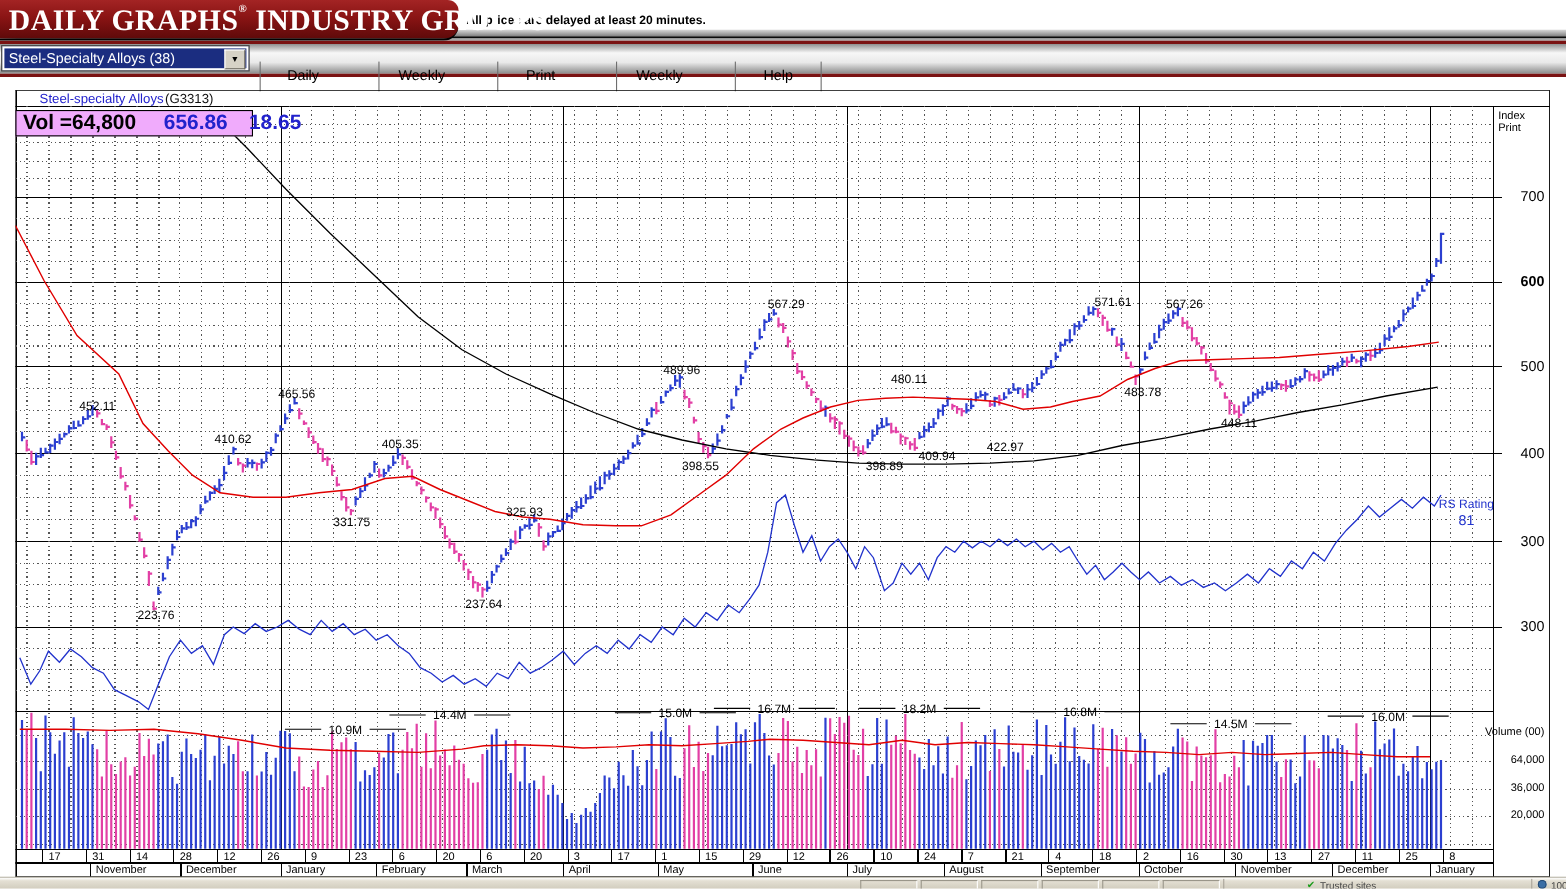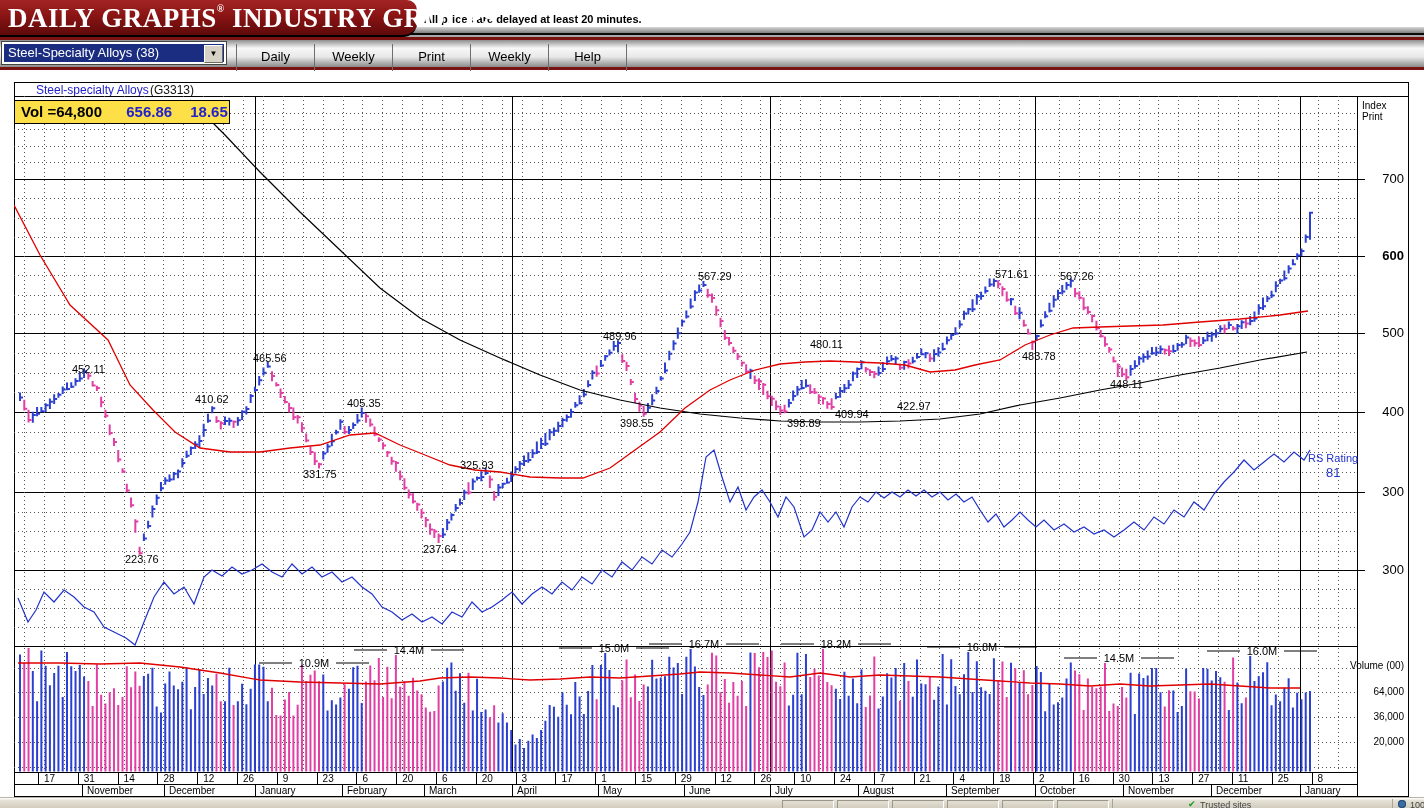--- a/index.html
+++ b/index.html
@@ -20,29 +20,29 @@
   #delay-note{left:424px;top:13px;font-size:11px;font-weight:bold;color:#000;}
   #toolbar{left:0;top:40px;width:1424px;height:27px;
       background:linear-gradient(180deg,#8f8f8f,#f7f7f7 30%,#e9e9e9 62%,#8a8a8a);
       border-bottom:3px solid #7a1212;box-sizing:content-box;}
   #group-select{left:2px;top:2px;width:224px;height:22px;background:#1b2d80;border:2px solid #fff;
       outline:1px solid #444;box-sizing:border-box;color:#fff;font-size:13px;line-height:18px;
       padding-left:4px;cursor:default;}
   #group-select .dd-btn{position:absolute;right:1px;top:1px;width:17px;height:16px;background:#d6d2c6;
       border:1px solid;border-color:#fff #6d6a60 #6d6a60 #fff;font-size:8px;line-height:15px;
       text-align:center;color:#000;}
-  #menu-bar{left:236px;top:4px;height:42px;display:flex;}
+  #menu-bar{left:236px;top:16px;height:42px;display:flex;gap:30px;}
   .menu-item{width:77px;height:27px;line-height:26px;text-align:center;font-size:13px;color:#000;
       border-left:1px solid #6e6e6e;cursor:default;}
   .menu-item:last-child{border-right:1px solid #6e6e6e;}
   
   #chart-title{left:36px;top:83px;font-size:12px;color:#2222cc;}
   #chart-symbol{left:150px;top:83px;font-size:12px;color:#111;}
-  #quote-box{left:14px;top:100px;width:214px;height:22px;background:#fde047;border:1px solid #000;
-      font-size:15px;font-weight:bold;line-height:21px;white-space:nowrap;z-index:5;}
+  #quote-box{left:14px;top:100px;width:214px;height:22px;background:#f0abfc;border:1px solid #000;
+      font-size:19px;font-weight:bold;line-height:21px;white-space:nowrap;z-index:5;}
   #quote-box .v{margin-left:6px;color:#000;}
   #quote-box .p{margin-left:20px;color:#2222cc;}
   #quote-box .c{margin-left:14px;color:#2222cc;}
   
   .idx-title{left:1362px;top:100px;width:44px;font-size:10px;line-height:11px;color:#000;}
   .idx-tick{width:46px;left:1358px;text-align:right;font-size:13px;color:#000;}
   .vol-title{left:1338px;top:660px;width:66px;text-align:right;font-size:10px;color:#000;}
   .vol-tick{width:52px;left:1352px;text-align:right;font-size:10px;color:#000;}
   
   #status-bar{left:0;top:797px;width:1424px;height:11px;background:linear-gradient(#ffffff,#e4e0d4 25%,#cfcabb);

